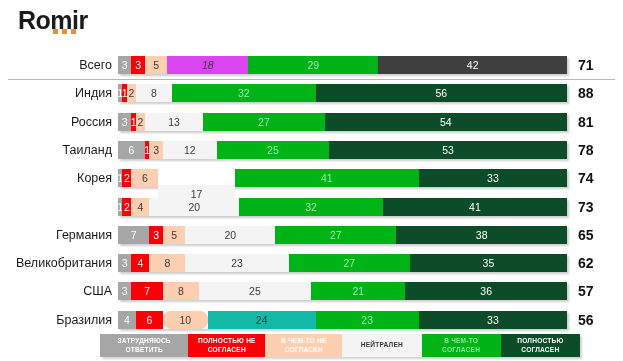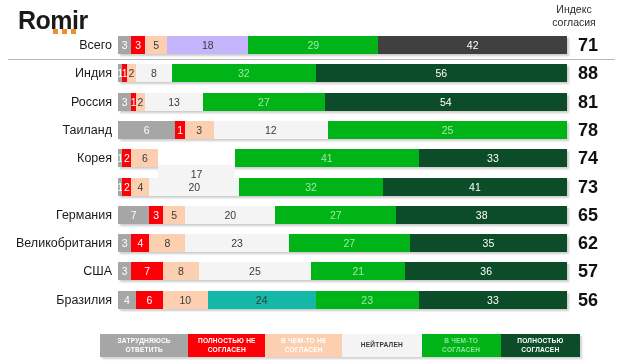--- a/index.html
+++ b/index.html
@@ -52,21 +52,21 @@
     width: 86px;
     text-align: center;
     font-size: 10.5px;
     color: #2b2b2b;
     line-height: 13px;
   }
 
   
   #chart {
     position: absolute;
-    top: 32px;
+    top: 52px;
     left: 0;
     width: 524px;
     height: 288px;
   }
   .row {
     position: absolute;
     left: 0;
     width: 623px;
     height: 20px;
   }
@@ -97,21 +97,21 @@
     font-size: 10.5px;
     overflow: hidden;
     white-space: nowrap;
     box-sizing: border-box;
   }
   .row-value {
     position: absolute;
     left: 578px;
     width: 38px;
     text-align: left;
-    font-size: 18px;
+    font-size: 14px;
     font-weight: bold;
     color: #111111;
     line-height: 20px;
   }
   #row-sep {
     position: absolute;
     left: 8px;
     top: 27px;
     width: 607px;
     height: 1px;
@@ -150,35 +150,31 @@
 
 <div id="header">
   <div id="logo">
     <span>Romir</span>
   </div>
   <div id="logo-dots">
     <i></i>
       <i></i>
       <i></i>
   </div>
-  <div id="index-title">
-    <div>Индекс</div>
-    <div>согласия</div>
-  </div>
 </div>
 
 <div id="chart">
   <div id="rows-container">
       <div class="row" style="top: 3px;">
         <div class="row-label">Всего</div>
         <div class="bar">
           <div class="seg" style="flex: 3 0 0px; background: rgb(166, 166, 166); color: rgb(255, 255, 255);">3</div>
           <div class="seg" style="flex: 3 0 0px; background: rgb(251, 0, 7); color: rgb(255, 255, 255);">3</div>
           <div class="seg" style="flex: 5 0 0px; background: rgb(251, 207, 176); color: rgb(59, 59, 59);">5</div>
-          <div class="seg" style="flex: 18 0 0px; background: #c4b5fd; color: rgb(59, 59, 59);">18</div>
+          <div class="seg" style="flex: 18 0 0px; background: #d946ef; color: rgb(59, 59, 59); font-style: italic;">18</div>
           <div class="seg" style="flex: 29 0 0px; background: rgb(0, 179, 22); color: rgb(159, 232, 168);">29</div>
           <div class="seg" style="flex: 42 0 0px; background: #404040; color: rgb(255, 255, 255);">42</div>
         </div>
         <div class="row-value">71</div>
       </div>
       <div class="row" style="top: 31.3px;">
         <div class="row-label">Индия</div>
         <div class="bar">
           <div class="seg" style="flex: 1 0 0px; background: rgb(166, 166, 166); color: rgb(255, 255, 255);">1</div>
           <div class="seg" style="flex: 1 0 0px; background: rgb(251, 0, 7); color: rgb(255, 255, 255);">1</div>
@@ -202,20 +198,21 @@
         <div class="row-value">81</div>
       </div>
       <div class="row" style="top: 87.9px;">
         <div class="row-label">Таиланд</div>
         <div class="bar">
           <div class="seg" style="flex: 6 0 0px; background: rgb(166, 166, 166); color: rgb(255, 255, 255);">6</div>
           <div class="seg" style="flex: 1 0 0px; background: rgb(251, 0, 7); color: rgb(255, 255, 255);">1</div>
           <div class="seg" style="flex: 3 0 0px; background: rgb(251, 207, 176); color: rgb(59, 59, 59);">3</div>
           <div class="seg" style="flex: 12 0 0px; background: rgb(244, 244, 244); color: rgb(59, 59, 59);">12</div>
           <div class="seg" style="flex: 25 0 0px; background: rgb(0, 179, 22); color: rgb(159, 232, 168);">25</div>
+          <div class="seg" style="flex: 53 0 0px; background: rgb(12, 76, 40); color: rgb(255, 255, 255);">53</div>
         </div>
         <div class="row-value">78</div>
       </div>
       <div class="row" style="top: 116.2px;">
         <div class="row-label">Корея</div>
         <div class="bar">
           <div class="seg" style="flex: 1 0 0px; background: rgb(166, 166, 166); color: rgb(255, 255, 255);">1</div>
           <div class="seg" style="flex: 2 0 0px; background: rgb(251, 0, 7); color: rgb(255, 255, 255);">2</div>
           <div class="seg" style="flex: 6 0 0px; background: rgb(251, 207, 176); color: rgb(59, 59, 59);">6</div>
           <div class="seg" style="flex: 17 0 0px; background: rgb(244, 244, 244); color: rgb(59, 59, 59); margin-top: 16px;">17</div>
@@ -269,21 +266,21 @@
           <div class="seg" style="flex: 21 0 0px; background: rgb(0, 179, 22); color: rgb(159, 232, 168);">21</div>
           <div class="seg" style="flex: 36 0 0px; background: rgb(12, 76, 40); color: rgb(255, 255, 255);">36</div>
         </div>
         <div class="row-value">57</div>
       </div>
       <div class="row" style="top: 257.7px;">
         <div class="row-label">Бразилия</div>
         <div class="bar">
           <div class="seg" style="flex: 4 0 0px; background: rgb(166, 166, 166); color: rgb(255, 255, 255);">4</div>
           <div class="seg" style="flex: 6 0 0px; background: rgb(251, 0, 7); color: rgb(255, 255, 255);">6</div>
-          <div class="seg" style="flex: 10 0 0px; background: rgb(251, 207, 176); color: rgb(59, 59, 59);">10</div>
+          <div class="seg" style="flex: 10 0 0px; background: rgb(251, 207, 176); color: rgb(59, 59, 59); border-radius: 8px;">10</div>
           <div class="seg" style="flex: 24 0 0px; background: #14b8a6; color: rgb(59, 59, 59);">24</div>
           <div class="seg" style="flex: 23 0 0px; background: rgb(0, 179, 22); color: rgb(159, 232, 168);">23</div>
           <div class="seg" style="flex: 33 0 0px; background: rgb(12, 76, 40); color: rgb(255, 255, 255);">33</div>
         </div>
         <div class="row-value">56</div>
       </div>
     </div>
   <div id="row-sep"></div>
 </div>
 

